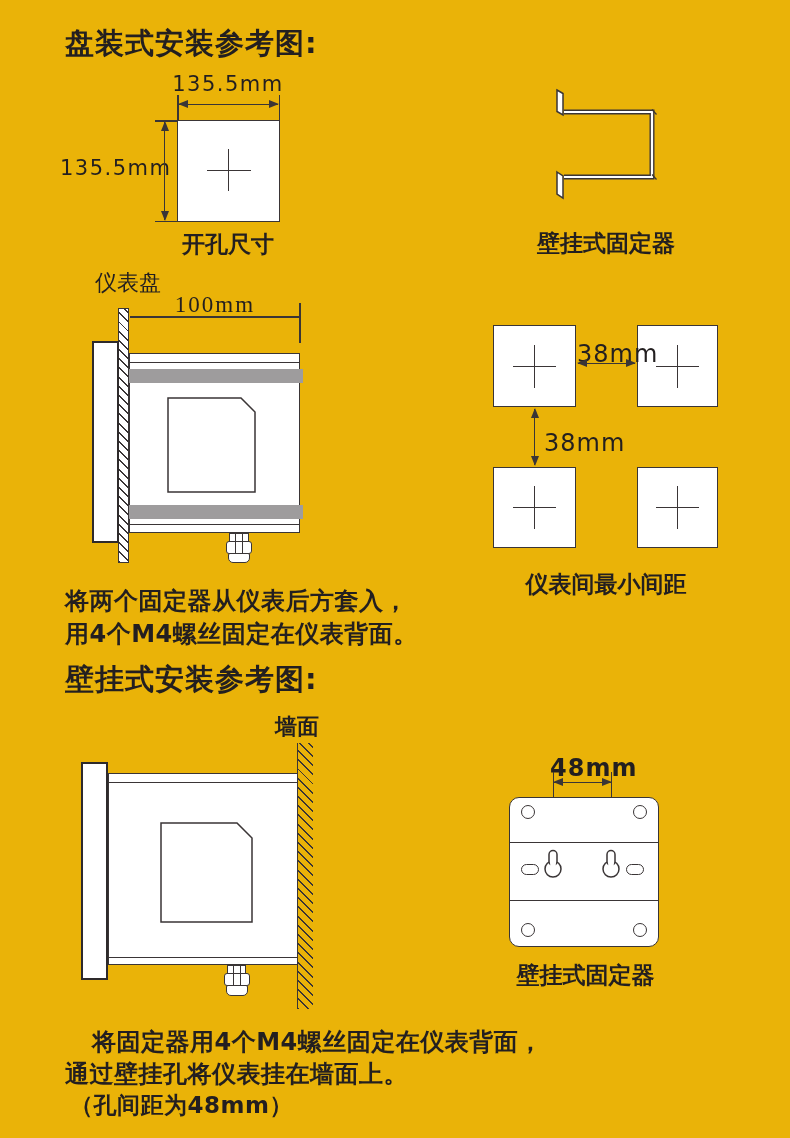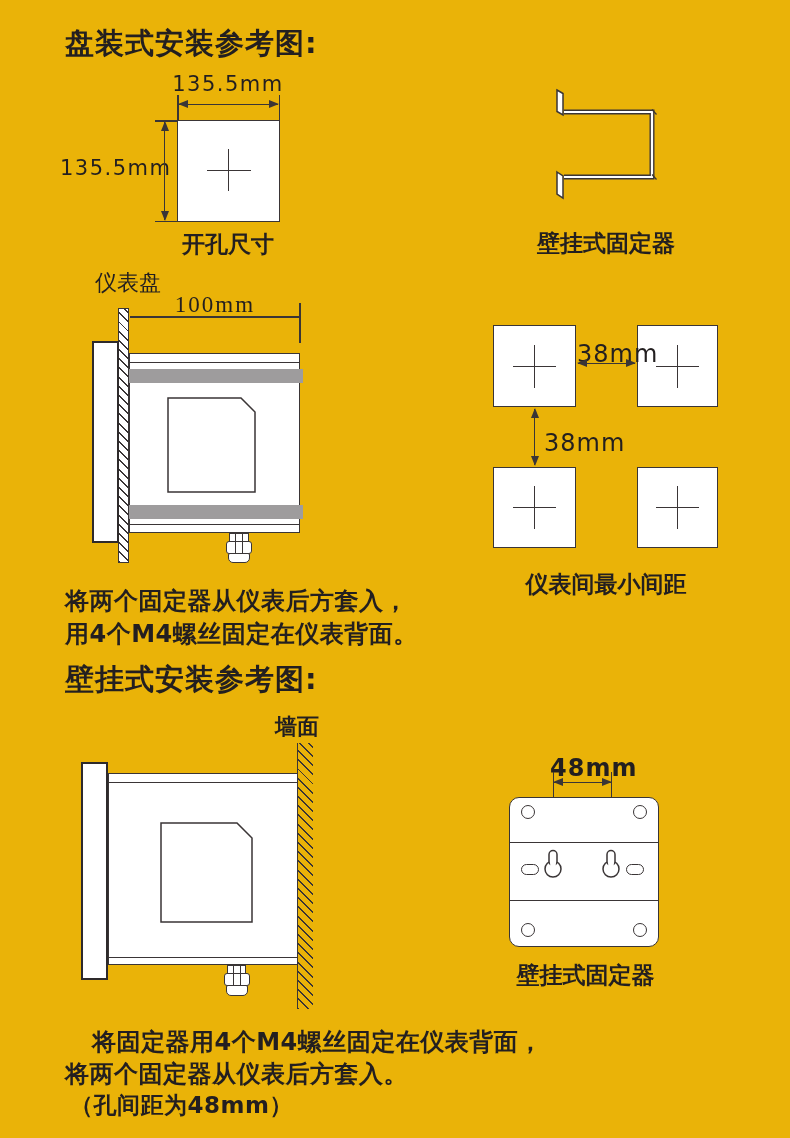--- a/index.html
+++ b/index.html
@@ -140,21 +140,21 @@
     <polygon points="1,1 77,1 92,16 92,100 1,100" fill="#fff" stroke="#3a3536" stroke-width="1.5"></polygon>
   </svg>
 
   <div class="abs glandpart" style="left:227px;top:965px;width:19px;height:9px;"></div>
   <div class="abs glandpart" style="left:224px;top:973px;width:26px;height:13px;border-radius:3px;"></div>
   <div class="abs glandpart" style="left:226px;top:985px;width:22px;height:11px;border-radius:2px 2px 5px 5px;"></div>
   <div class="abs vline1" style="left:233px;top:966px;height:19px;"></div>
   <div class="abs vline1" style="left:240px;top:966px;height:19px;"></div>
 
   <div class="abs note" style="left:65px;top:1026px;margin-left:27px;">将固定器用4个M4螺丝固定在仪表背面，</div>
-  <div class="abs note" style="left:65px;top:1058px;">将两个固定器从仪表后方套入。</div>
+  <div class="abs note" style="left:65px;top:1058px;">通过壁挂孔将仪表挂在墙面上。</div>
   <div class="abs note" style="left:70px;top:1090px;font-size:23px;">（孔间距为48mm）</div>
 
   <div class="abs dimtext-sm" style="left:550px;top:754px;width:64px;text-align:center;font-weight:700;">48mm</div>
   <div class="abs dimh" style="left:554px;top:782px;width:57px;"></div>
   <div class="abs vline1" style="left:553px;top:772px;height:88px;"></div>
   <div class="abs vline1" style="left:611px;top:772px;height:88px;"></div>
 
   <div class="abs box" style="left:509px;top:797px;width:150px;height:150px;border-radius:10px;"></div>
   <div class="abs hline1" style="left:510px;top:842px;width:148px;"></div>
   <div class="abs hline1" style="left:510px;top:900px;width:148px;"></div>

